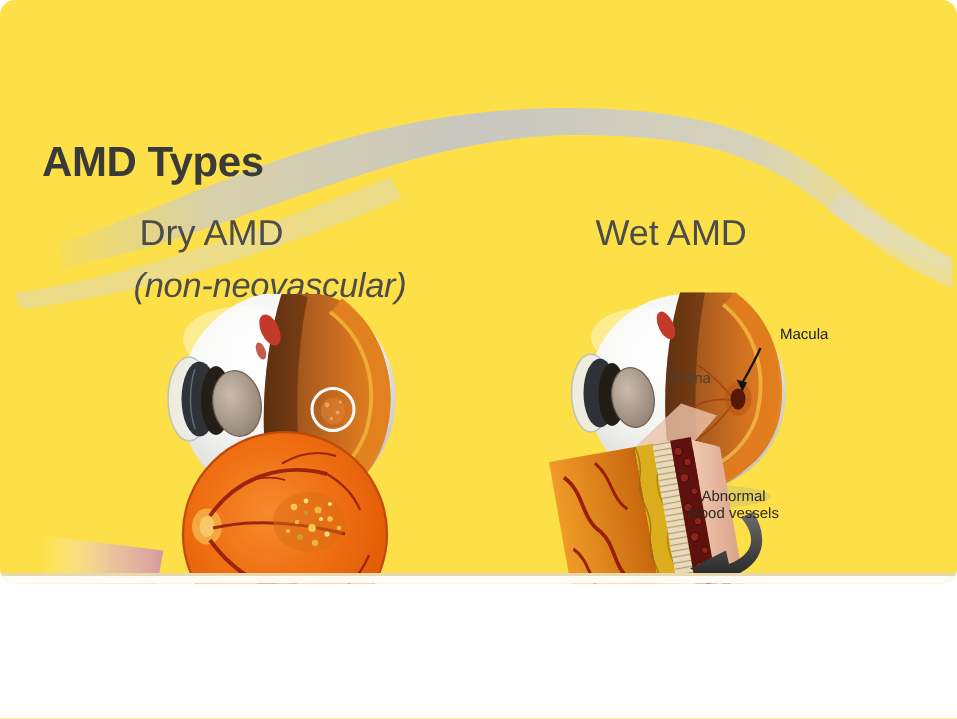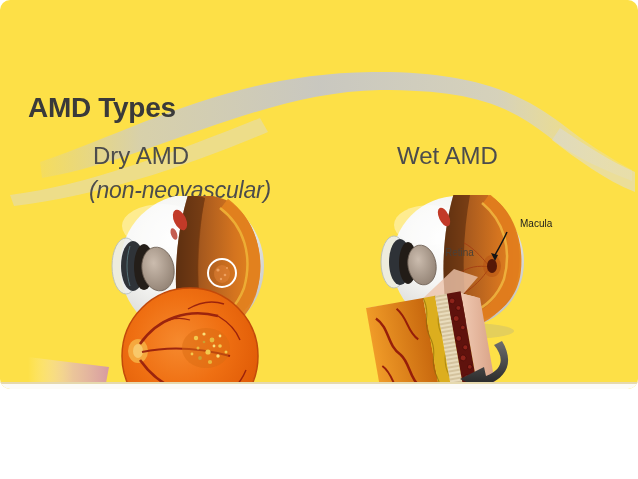--- a/index.html
+++ b/index.html
@@ -274,16 +274,20 @@
         <circle cx="91" cy="96" r="2.4"></circle>
           <circle cx="88" cy="106" r="2.6"></circle>
       </g>
     </g>
 
     <path d="M142,146 C153,164 150,182 126,190 L128,197 L100,184 L124,172 L126,181 C144,174 144,162 134,150 Z" fill="url(#g-arrow)"></path>
   </svg>
 
   <div class="annot annot-macula">Macula</div>
   <div class="annot annot-retina">Retina</div>
+  <div class="annot annot-abnormal">
+    <span>Abnormal</span><br>
+    <span>blood vessels</span>
+  </div>
 
   <div class="footer-smudge"></div>
   <div class="footer-bar"></div>
 </div>
 
 </body></html>

